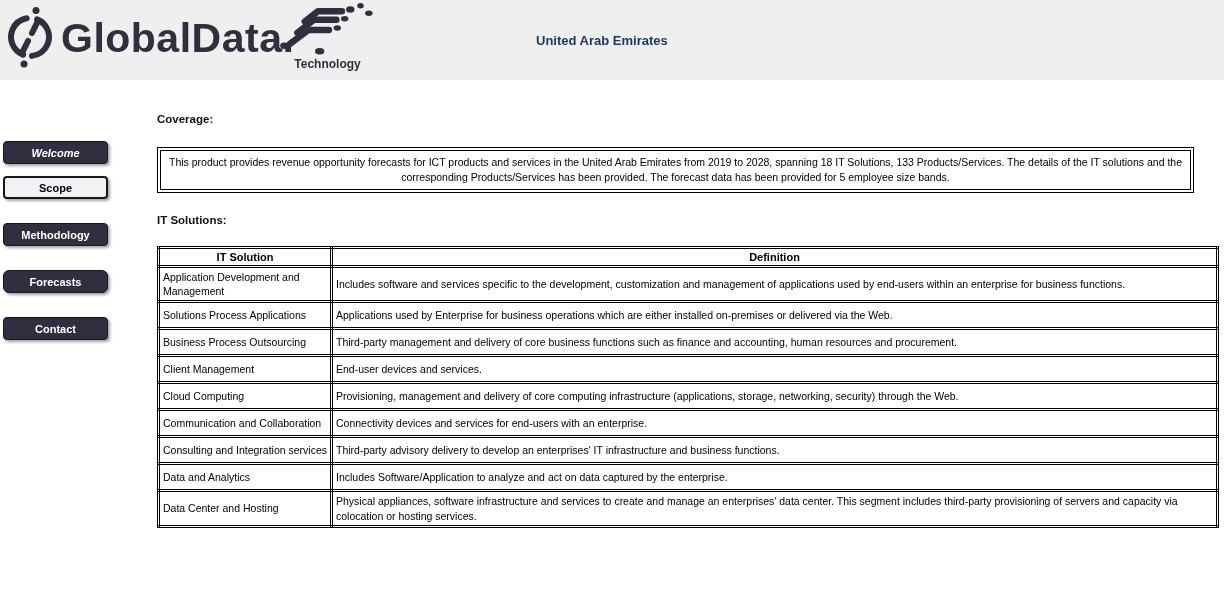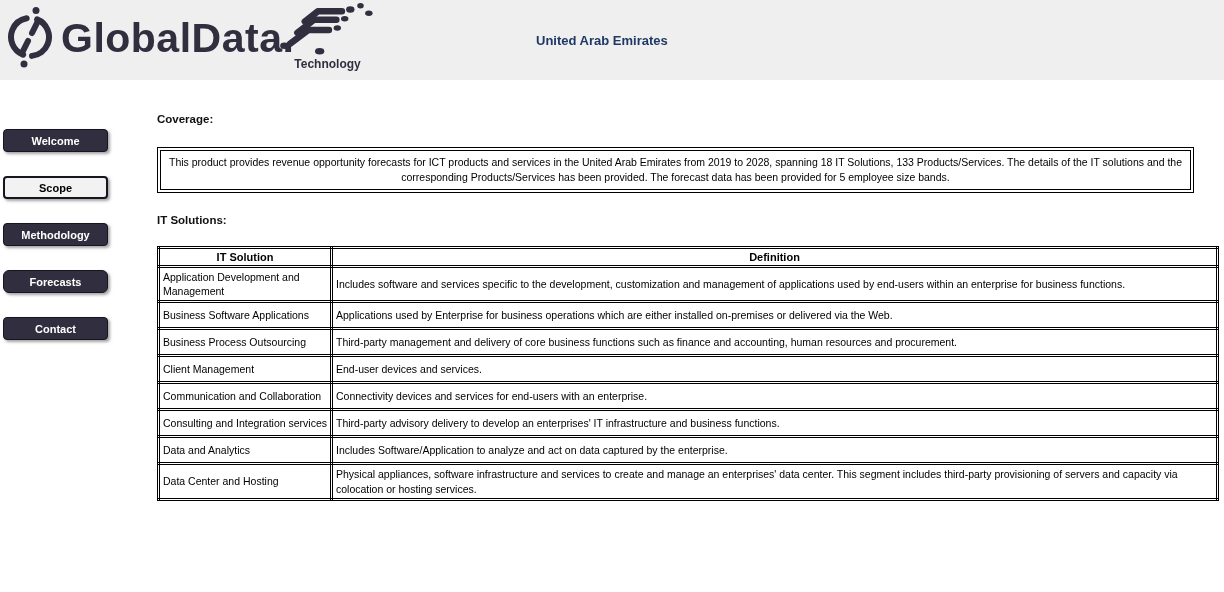--- a/index.html
+++ b/index.html
@@ -85,21 +85,21 @@
         <ellipse cx="46" cy="52" rx="5" ry="3.5"></ellipse>
       </g>
     </svg>
     <div class="division-label">Technology</div>
   </div>
 
   <div class="page-title">United Arab Emirates</div>
 </div>
 
 <div class="sidebar">
-    <button class="nav-btn" style="top: 49px;">Welcome</button>
+    <button class="nav-btn" style="top: 61px; font-style: italic;">Welcome</button>
     <button class="nav-btn active" style="top: 96px;">Scope</button>
     <button class="nav-btn" style="top: 143px;">Methodology</button>
     <button class="nav-btn" style="top: 190px; border-radius: 6px;">Forecasts</button>
     <button class="nav-btn" style="top: 237px;">Contact</button>
   </div>
 
 <div class="section-heading" id="coverage-heading">Coverage:</div>
 
 <div class="coverage-box">
   <div class="coverage-box-inner">This product provides revenue opportunity forecasts for ICT products and services in the United Arab Emirates from 2019 to 2028, spanning 18 IT Solutions, 133 Products/Services. The details of the IT solutions and the corresponding Products/Services has been provided. The forecast data has been provided for 5 employee size bands.</div>
@@ -114,35 +114,41 @@
       <th>Definition</th>
     </tr>
   </thead>
   <tbody>
       <tr>
         <td class="col-solution"><span>Application Development and Management</span></td>
         <td><span>Includes software and services specific to the development, customization and management of applications used by end-users within an enterprise for business functions.</span></td>
       </tr>
       <tr>
         <td class="col-solution">
-          <span class="nw">Business Software Applications</span>
+          <span class="nw">Solutions Process Applications</span>
         </td>
         <td><span>Applications used by Enterprise for business operations which are either installed on-premises or delivered via the Web.</span></td>
       </tr>
       <tr>
         <td class="col-solution">
           <span class="nw">Business Process Outsourcing</span>
         </td>
         <td><span>Third-party management and delivery of core business functions such as finance and accounting, human resources and procurement.</span></td>
       </tr>
       <tr>
         <td class="col-solution">
           <span class="nw">Client Management</span>
         </td>
         <td><span>End-user devices and services.</span></td>
+      </tr>
+      <tr>
+        <td class="col-solution">
+          <span class="nw">Cloud Computing</span>
+        </td>
+        <td><span>Provisioning, management and delivery of core computing infrastructure (applications, storage, networking, security) through the Web.</span></td>
       </tr>
       <tr>
         <td class="col-solution">
           <span class="nw">Communication and Collaboration</span>
         </td>
         <td><span>Connectivity devices and services for end-users with an enterprise.</span></td>
       </tr>
       <tr>
         <td class="col-solution">
           <span class="nw">Consulting and Integration services</span>

